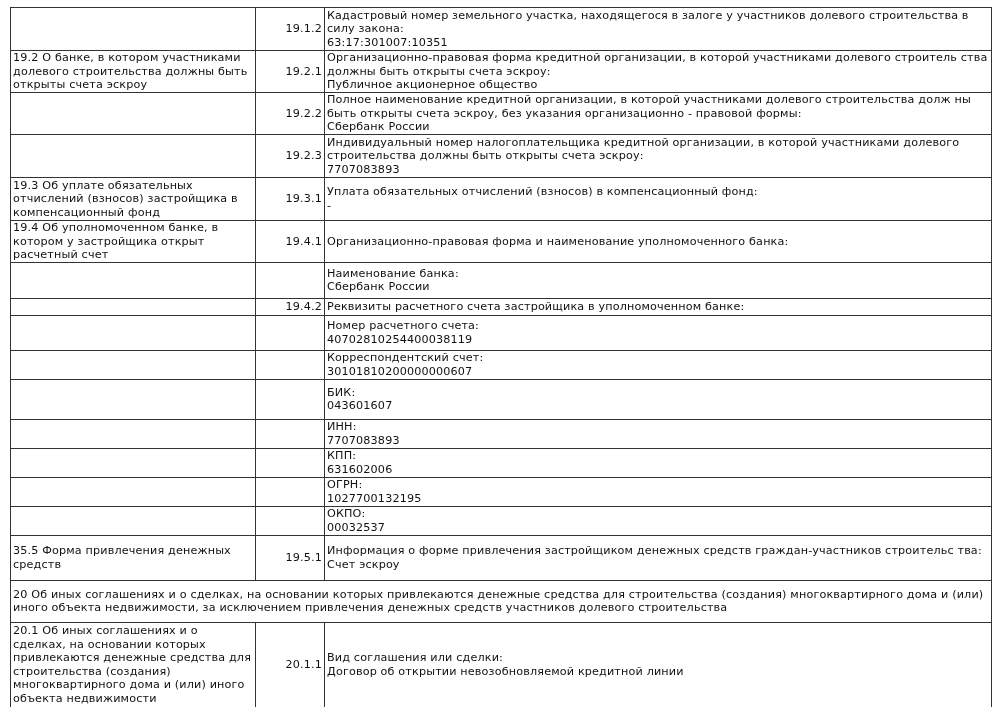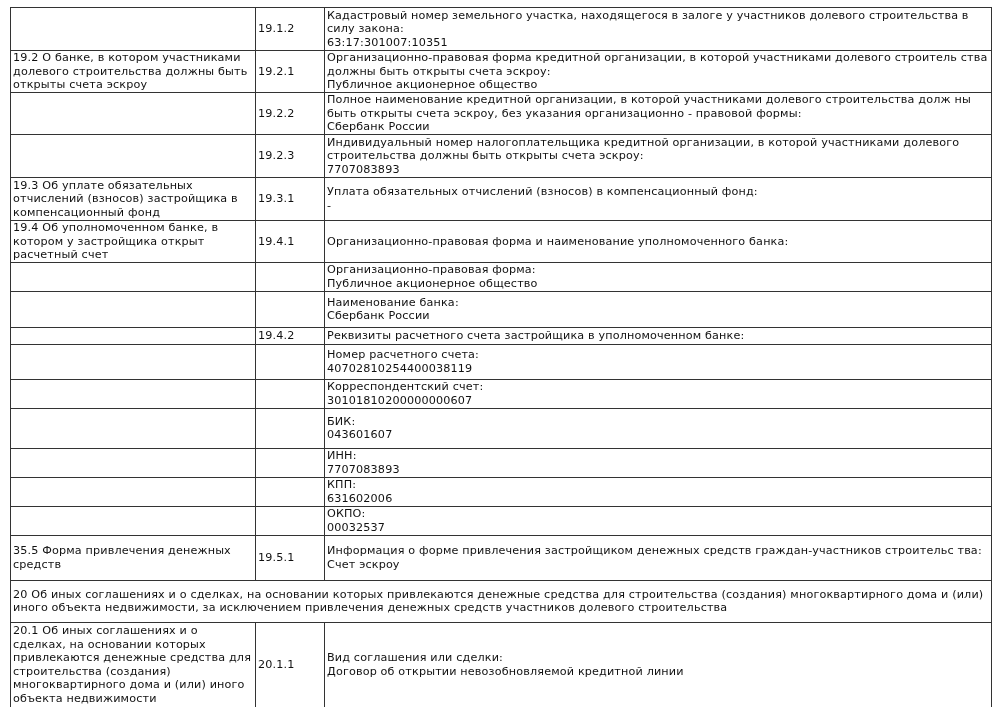--- a/index.html
+++ b/index.html
@@ -3,21 +3,21 @@
 <meta charset="utf-8">
 <style>
   html, body { margin:0; padding:0; background:#ffffff; }
   body { width:1000px; height:707px; overflow:hidden; position:relative;
          font-family:"DejaVu Sans", sans-serif; font-size:11.2px; color:#111; }
   table { position:absolute; left:10px; top:7px; border-collapse:collapse;
           table-layout:fixed; width:980px; }
   td { border:1.3px solid #333; padding:0 2px; vertical-align:middle;
        line-height:13.6px; word-wrap:break-word; letter-spacing:0.15px; }
   td.c1 { width:240px; }
-  td.c2 { width:64px; }
+  td.c2 { width:64px;text-align:right; }
   td.c3 { width:662px; }
   .lbl { display:block; }
   .val { display:block; font-weight:normal; }
 </style>
 </head>
 <body>
 
 <table>
   <tbody>
     <tr style="height:43px">
@@ -58,28 +58,20 @@
       <td class="c3">
         <span class="lbl">Уплата обязательных отчислений (взносов) в компенсационный фонд:</span>
         <span class="val">-</span>
       </td>
     </tr>
     <tr style="height:29px">
       <td class="c1">19.4 Об уполномоченном банке, в котором у застройщика открыт расчетный счет</td>
       <td class="c2">19.4.1</td>
       <td class="c3">
         <span class="lbl">Организационно-правовая форма и наименование уполномоченного банка:</span>
-      </td>
-    </tr>
-    <tr style="height:29px">
-      <td class="c1"></td>
-      <td class="c2"></td>
-      <td class="c3">
-        <span class="lbl">Организационно-правовая форма:</span>
-        <span class="val">Публичное акционерное общество</span>
       </td>
     </tr>
     <tr style="height:36px">
       <td class="c1"></td>
       <td class="c2"></td>
       <td class="c3">
         <span class="lbl">Наименование банка:</span>
         <span class="val">Сбербанк России</span>
       </td>
     </tr>
@@ -127,20 +119,28 @@
       <td class="c2"></td>
       <td class="c3">
         <span class="lbl">КПП:</span>
         <span class="val">631602006</span>
       </td>
     </tr>
     <tr style="height:29px">
       <td class="c1"></td>
       <td class="c2"></td>
       <td class="c3">
+        <span class="lbl">ОГРН:</span>
+        <span class="val">1027700132195</span>
+      </td>
+    </tr>
+    <tr style="height:29px">
+      <td class="c1"></td>
+      <td class="c2"></td>
+      <td class="c3">
         <span class="lbl">ОКПО:</span>
         <span class="val">00032537</span>
       </td>
     </tr>
     <tr style="height:45px">
       <td class="c1">35.5 Форма привлечения денежных средств</td>
       <td class="c2">19.5.1</td>
       <td class="c3">
         <span class="lbl">Информация о форме привлечения застройщиком денежных средств граждан-участников строительс тва:</span>
         <span class="val">Счет эскроу</span>

